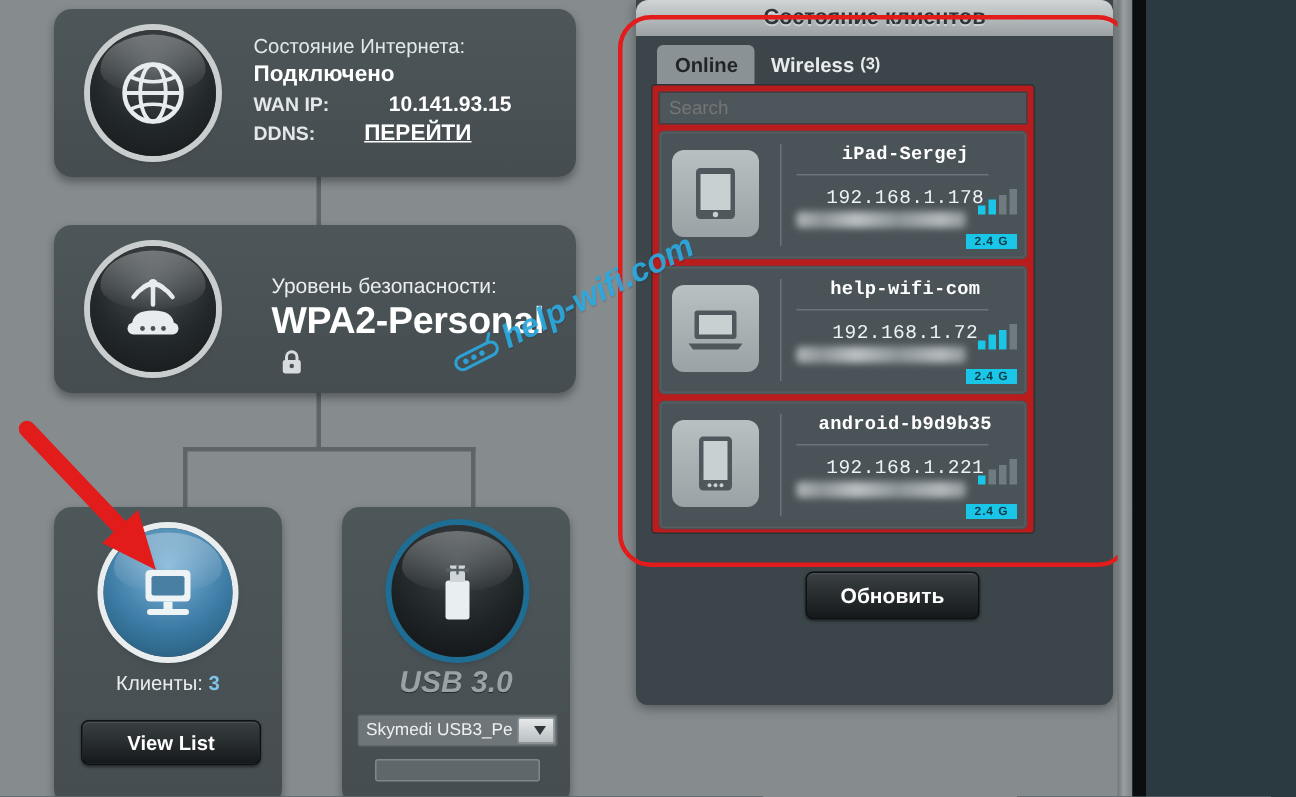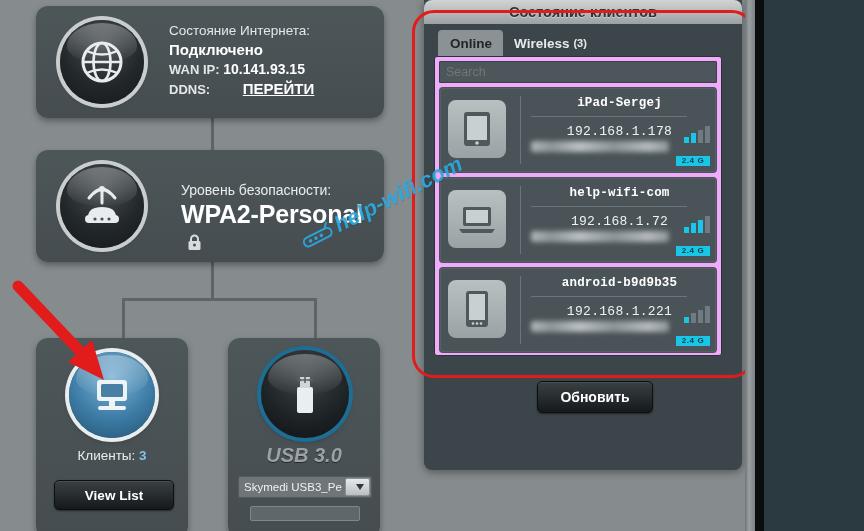--- a/index.html
+++ b/index.html
@@ -46,21 +46,21 @@
   .icon-net{left:24px;top:14px;width:84px;height:84px;}
   .icon-sec{left:24px;top:14px;width:84px;height:84px;}
   .icon-cli{left:33px;top:14px;width:86px;height:86px;}
   .icon-usb{left:33px;top:12px;width:88px;height:88px;}
   .glassicon svg{position:absolute;left:50%;top:50%;transform:translate(-50%,-50%);}
 
   .card-text{position:absolute;left:133px;top:16px;color:#e9edee;}
   .t-lbl{font-size:13.5px;color:#e3e8e9;line-height:18px;}
   .t-val{font-size:15px;font-weight:bold;color:#ffffff;line-height:20px;}
   .t-row{font-size:13px;font-weight:bold;color:#e3e8e9;line-height:19px;}
-  .t-row b{color:#ffffff;font-size:14px;}
+  .t-row b{color:#ffffff;font-size:14px;margin-left:36px;}
   .t-row a{color:#ffffff;text-decoration:underline;font-weight:bold;font-size:15px;padding-left:29px;}
 
   .sec-text{position:absolute;left:145px;top:30px;}
   .sec-lbl{font-size:14px;color:#e9edee;line-height:20px;}
   .sec-val{font-size:25px;font-weight:bold;color:#ffffff;line-height:28px;letter-spacing:-.2px;}
   .lockglyph{display:inline-block;vertical-align:2px;margin-left:6px;}
 
   
   .card-cli{left:36px;top:338px;width:152px;height:200px;}
   .card-usb{left:228px;top:338px;width:152px;height:200px;}
@@ -89,22 +89,22 @@
   .cs-title{position:absolute;left:424px;top:0;width:318px;height:24px;
     background:linear-gradient(180deg,#d0d4d5,#9ba1a3);border-radius:8px 8px 0 0;
     display:flex;align-items:center;justify-content:center;
     color:#2e3538;font-size:14.5px;font-weight:bold;text-shadow:0 1px 0 rgba(255,255,255,.4);}
   .cs-tabs{position:absolute;left:438px;top:30px;display:flex;align-items:flex-end;}
   .tab{height:26px;padding:0 11px;display:flex;align-items:center;
        font-size:13.5px;font-weight:bold;cursor:pointer;border-radius:4px 4px 0 0;}
   .tab.active{background:#8b9295;color:#1f2426;padding-left:12px;}
   .tab.idle{color:#e7ebec;}
   .tab .cnt{font-size:11px;font-weight:bold;margin-left:4px;}
-  .cs-list{position:absolute;left:434px;top:56px;width:288px;height:300px;
-    background:#f0abfc;border:1px solid #2b3336;border-radius:3px;padding:4px;box-sizing:border-box;}
+  .cs-list{position:absolute;left:434px;top:56px;width:256px;height:300px;
+    background:#b91c1c;border:1px solid #2b3336;border-radius:3px;padding:4px;box-sizing:border-box;}
   .search{width:100%;height:22px;box-sizing:border-box;background:#4d575b;border:1px solid #394347;
     color:#9aa4a7;font-size:12.5px;padding-left:6px;line-height:20px;border-radius:1px;}
   .crow{position:relative;height:84px;margin-top:4px;background:#4a5357;
         border:1px solid #59636700;border-radius:4px;box-shadow:inset 0 0 0 1px #565f63;}
   .cthumb{position:absolute;left:8px;top:12px;width:58px;height:58px;border-radius:8px;
     background:linear-gradient(180deg,#b9c0c2,#9aa2a5);display:flex;align-items:center;justify-content:center;}
   .cinfo{position:absolute;left:80px;top:8px;right:8px;border-left:1px solid #6b7478;padding-left:10px;height:68px;text-align:center;}
   .cname{font-family:"Liberation Mono",monospace;font-size:12.5px;font-weight:bold;color:#ffffff;
          letter-spacing:.2px;}
   .cdiv{margin-top:6px;border-top:1px solid #6b7478;width:88%;}

